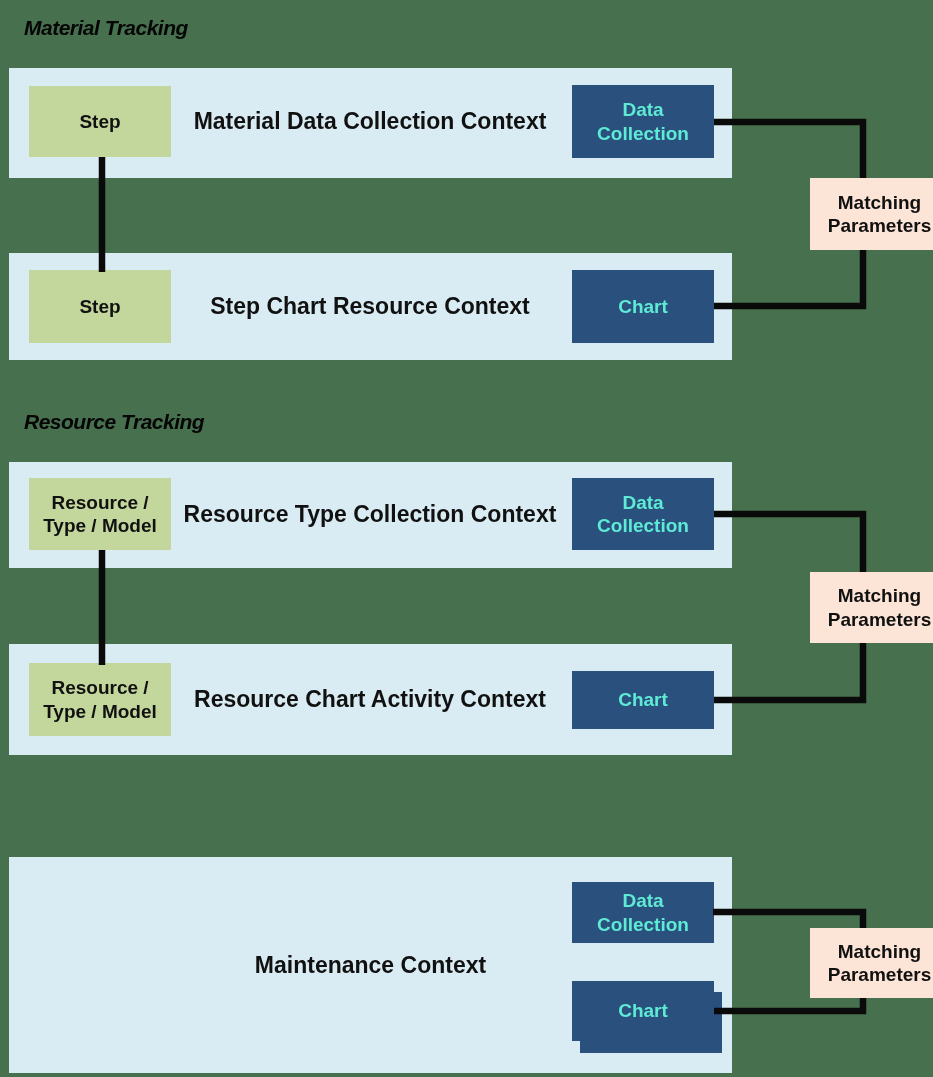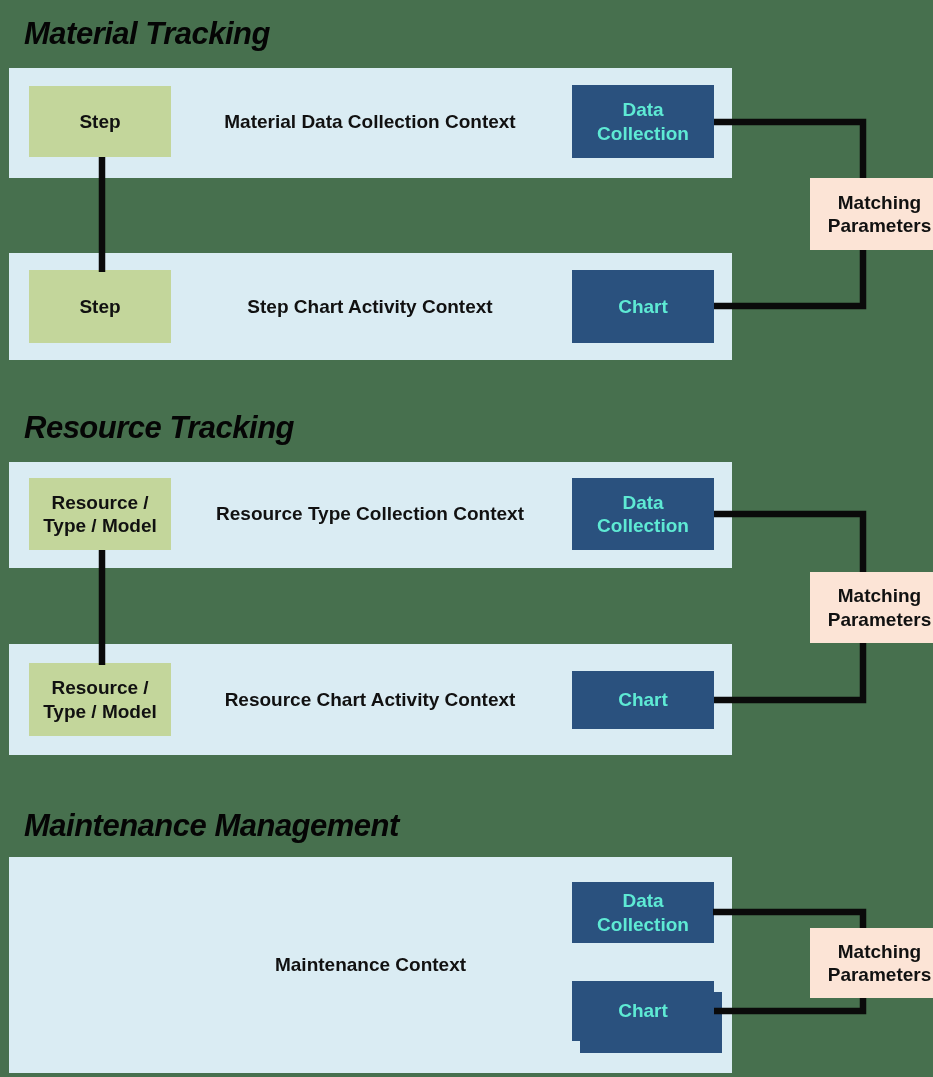--- a/index.html
+++ b/index.html
@@ -10,40 +10,40 @@
   html,body{width:933px;height:1077px;}
   body{
     background:var(--bg);
     font-family:"Liberation Sans", sans-serif;
     position:relative;
     overflow:hidden;
   }
   .stage{position:absolute;left:0;top:0;width:933px;height:1077px;background:var(--bg);}
   .sec-title{
     position:absolute;
-    font-size:31px;font-weight:800;font-style:italic;
+    font-size:21px;font-weight:800;font-style:italic;
     color:#050505;letter-spacing:-0.5px;white-space:nowrap;
   }
   .panel{position:absolute;background:var(--panel);}
   .connectors{position:absolute;left:0;top:0;width:933px;height:1077px;z-index:3;pointer-events:none;}
   .connectors path{stroke:var(--line);stroke-width:6.5;fill:none;}
   .box{
     position:absolute;display:flex;align-items:center;justify-content:center;
     text-align:center;font-weight:700;font-size:19px;line-height:1.22;
   }
   .entity{background:var(--green);color:var(--ink);z-index:2;}
   .entity .inner{width:118px;}
   .artifact{background:var(--blue);color:#5eead4;z-index:2;}
   .artifact .inner{width:120px;}
   .artifact-shadow{position:absolute;background:var(--blue);z-index:1;}
   .matching{background:var(--peach);color:var(--ink);z-index:4;margin-left:19px;}
   .matching .inner{width:120px;}
   .ctx-label{
     position:absolute;display:flex;align-items:center;justify-content:center;
-    text-align:center;font-weight:700;font-size:19px;color:var(--ink);z-index:2;
+    text-align:center;font-weight:700;font-size:23px;color:var(--ink);z-index:2;
   }
 </style>
 </head>
 <body>
 
 <div class="stage">
 
   <div class="sec-title" style="left:24px;top:16px;">Material Tracking</div>
 
   <div class="panel" style="left:9px;top:68px;width:723px;height:110px;"></div>
@@ -53,21 +53,21 @@
     <div class="inner">Step</div>
   </div>
   <div class="ctx-label" style="left:175px;top:86px;width:390px;height:71px;">Material Data Collection Context</div>
   <div class="box artifact" style="left:572px;top:85px;width:142px;height:73px;">
     <div class="inner">Data Collection</div>
   </div>
 
   <div class="box entity" style="left:29px;top:270px;width:142px;height:73px;">
     <div class="inner">Step</div>
   </div>
-  <div class="ctx-label" style="left:175px;top:270px;width:390px;height:73px;">Step Chart Activity Context</div>
+  <div class="ctx-label" style="left:175px;top:270px;width:390px;height:73px;">Step Chart Resource Context</div>
   <div class="box artifact" style="left:572px;top:270px;width:142px;height:73px;">
     <div class="inner">Chart</div>
   </div>
 
   <div class="box matching" style="left:791px;top:178px;width:139px;height:72px;">
     <div class="inner">Matching Parameters</div>
   </div>
 
   <div class="sec-title" style="left:24px;top:410px;">Resource Tracking</div>
 
@@ -87,21 +87,20 @@
   </div>
   <div class="ctx-label" style="left:175px;top:663px;width:390px;height:73px;">Resource Chart Activity Context</div>
   <div class="box artifact" style="left:572px;top:671px;width:142px;height:58px;">
     <div class="inner">Chart</div>
   </div>
 
   <div class="box matching" style="left:791px;top:572px;width:139px;height:71px;">
     <div class="inner">Matching Parameters</div>
   </div>
 
-  <div class="sec-title" style="left:24px;top:808px;">Maintenance Management</div>
 
   <div class="panel" style="left:9px;top:857px;width:723px;height:216px;"></div>
   <div class="ctx-label" style="left:9px;top:857px;width:723px;height:216px;">Maintenance Context</div>
 
   <div class="box artifact" style="left:572px;top:882px;width:142px;height:61px;">
     <div class="inner">Data Collection</div>
   </div>
 
   <div class="artifact-shadow" style="left:580px;top:992px;width:142px;height:61px;"></div>
   <div class="box artifact" style="left:572px;top:981px;width:142px;height:60px;">

